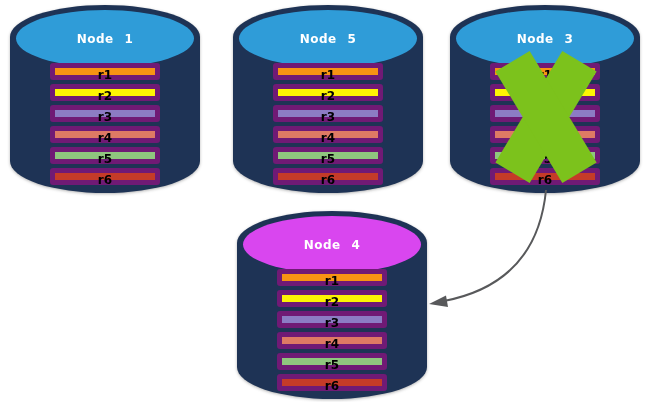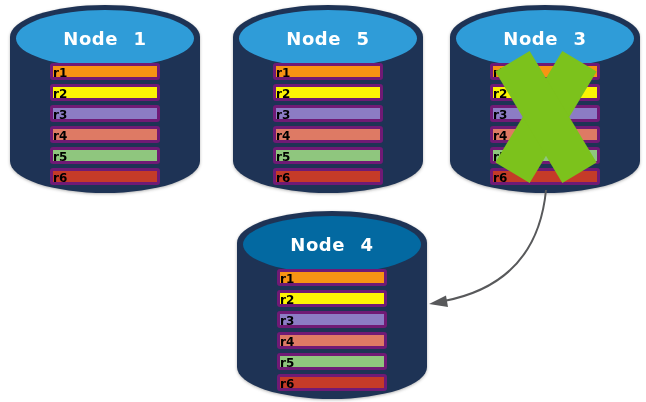--- a/index.html
+++ b/index.html
@@ -13,29 +13,29 @@
     position:absolute;left:0;top:0;width:190px;height:188px;
     background:#1E3355;border-radius:50% / 32px;
     box-shadow:0 1px 3px rgba(90,90,90,.45);
   }
   .cyl-cap{
     position:absolute;left:6px;top:5px;width:178px;height:57px;
     background:#2F9CD8;border-radius:50%;
     display:flex;align-items:center;justify-content:center;
   }
   .node-title{
-    color:#ffffff;font-weight:bold;font-size:18px;
+    color:#ffffff;font-weight:bold;font-size:12px;
     letter-spacing:0.5px;word-spacing:0.5em;text-align:center;
   }
   .bars{position:absolute;left:40px;top:58px;width:110px;}
   .bar{
     height:17px;margin-bottom:4px;box-sizing:border-box;
-    border:3px solid #701a75;border-radius:3px;
+    border:5px solid #701a75;border-radius:3px;
     font-size:12px;font-weight:bold;color:#000;
-    text-align:left;line-height:15px;
+    text-align:center;line-height:15px;
   }
   .x-mark{position:absolute;left:0;top:0;width:190px;height:188px;z-index:5;}
   .x-leg{position:absolute;left:76px;top:47px;width:40px;height:130px;background:#7CC21C;}
   .x-leg.a{transform:rotate(31deg);}
   .x-leg.b{transform:rotate(-31deg);}
   .arrow-svg{position:absolute;left:0;top:0;z-index:6;pointer-events:none;}
 </style>
 </head>
 <body>
 
@@ -85,21 +85,21 @@
       <div class="bar" style="background: rgb(197, 59, 40);">r6</div>
     </div>
     <div class="x-mark">
       <div class="x-leg a" style="background: rgb(124, 194, 28);"></div>
       <div class="x-leg b" style="background: rgb(124, 194, 28);"></div>
     </div>
   </div>
 
   <div class="node" style="left:237px;top:211px;">
     <div class="cyl-body" style="background: rgb(30, 51, 85);"></div>
-    <div class="cyl-cap" style="background: #0369a1;">
+    <div class="cyl-cap" style="background: #d946ef;">
       <span class="node-title">Node 4</span>
     </div>
     <div class="bars">
       <div class="bar" style="background: rgb(247, 148, 19);">r1</div>
       <div class="bar" style="background: rgb(253, 244, 3);">r2</div>
       <div class="bar" style="background: rgb(140, 124, 196);">r3</div>
       <div class="bar" style="background: rgb(222, 122, 100);">r4</div>
       <div class="bar" style="background: rgb(143, 198, 126);">r5</div>
       <div class="bar" style="background: rgb(197, 59, 40);">r6</div>
     </div>

